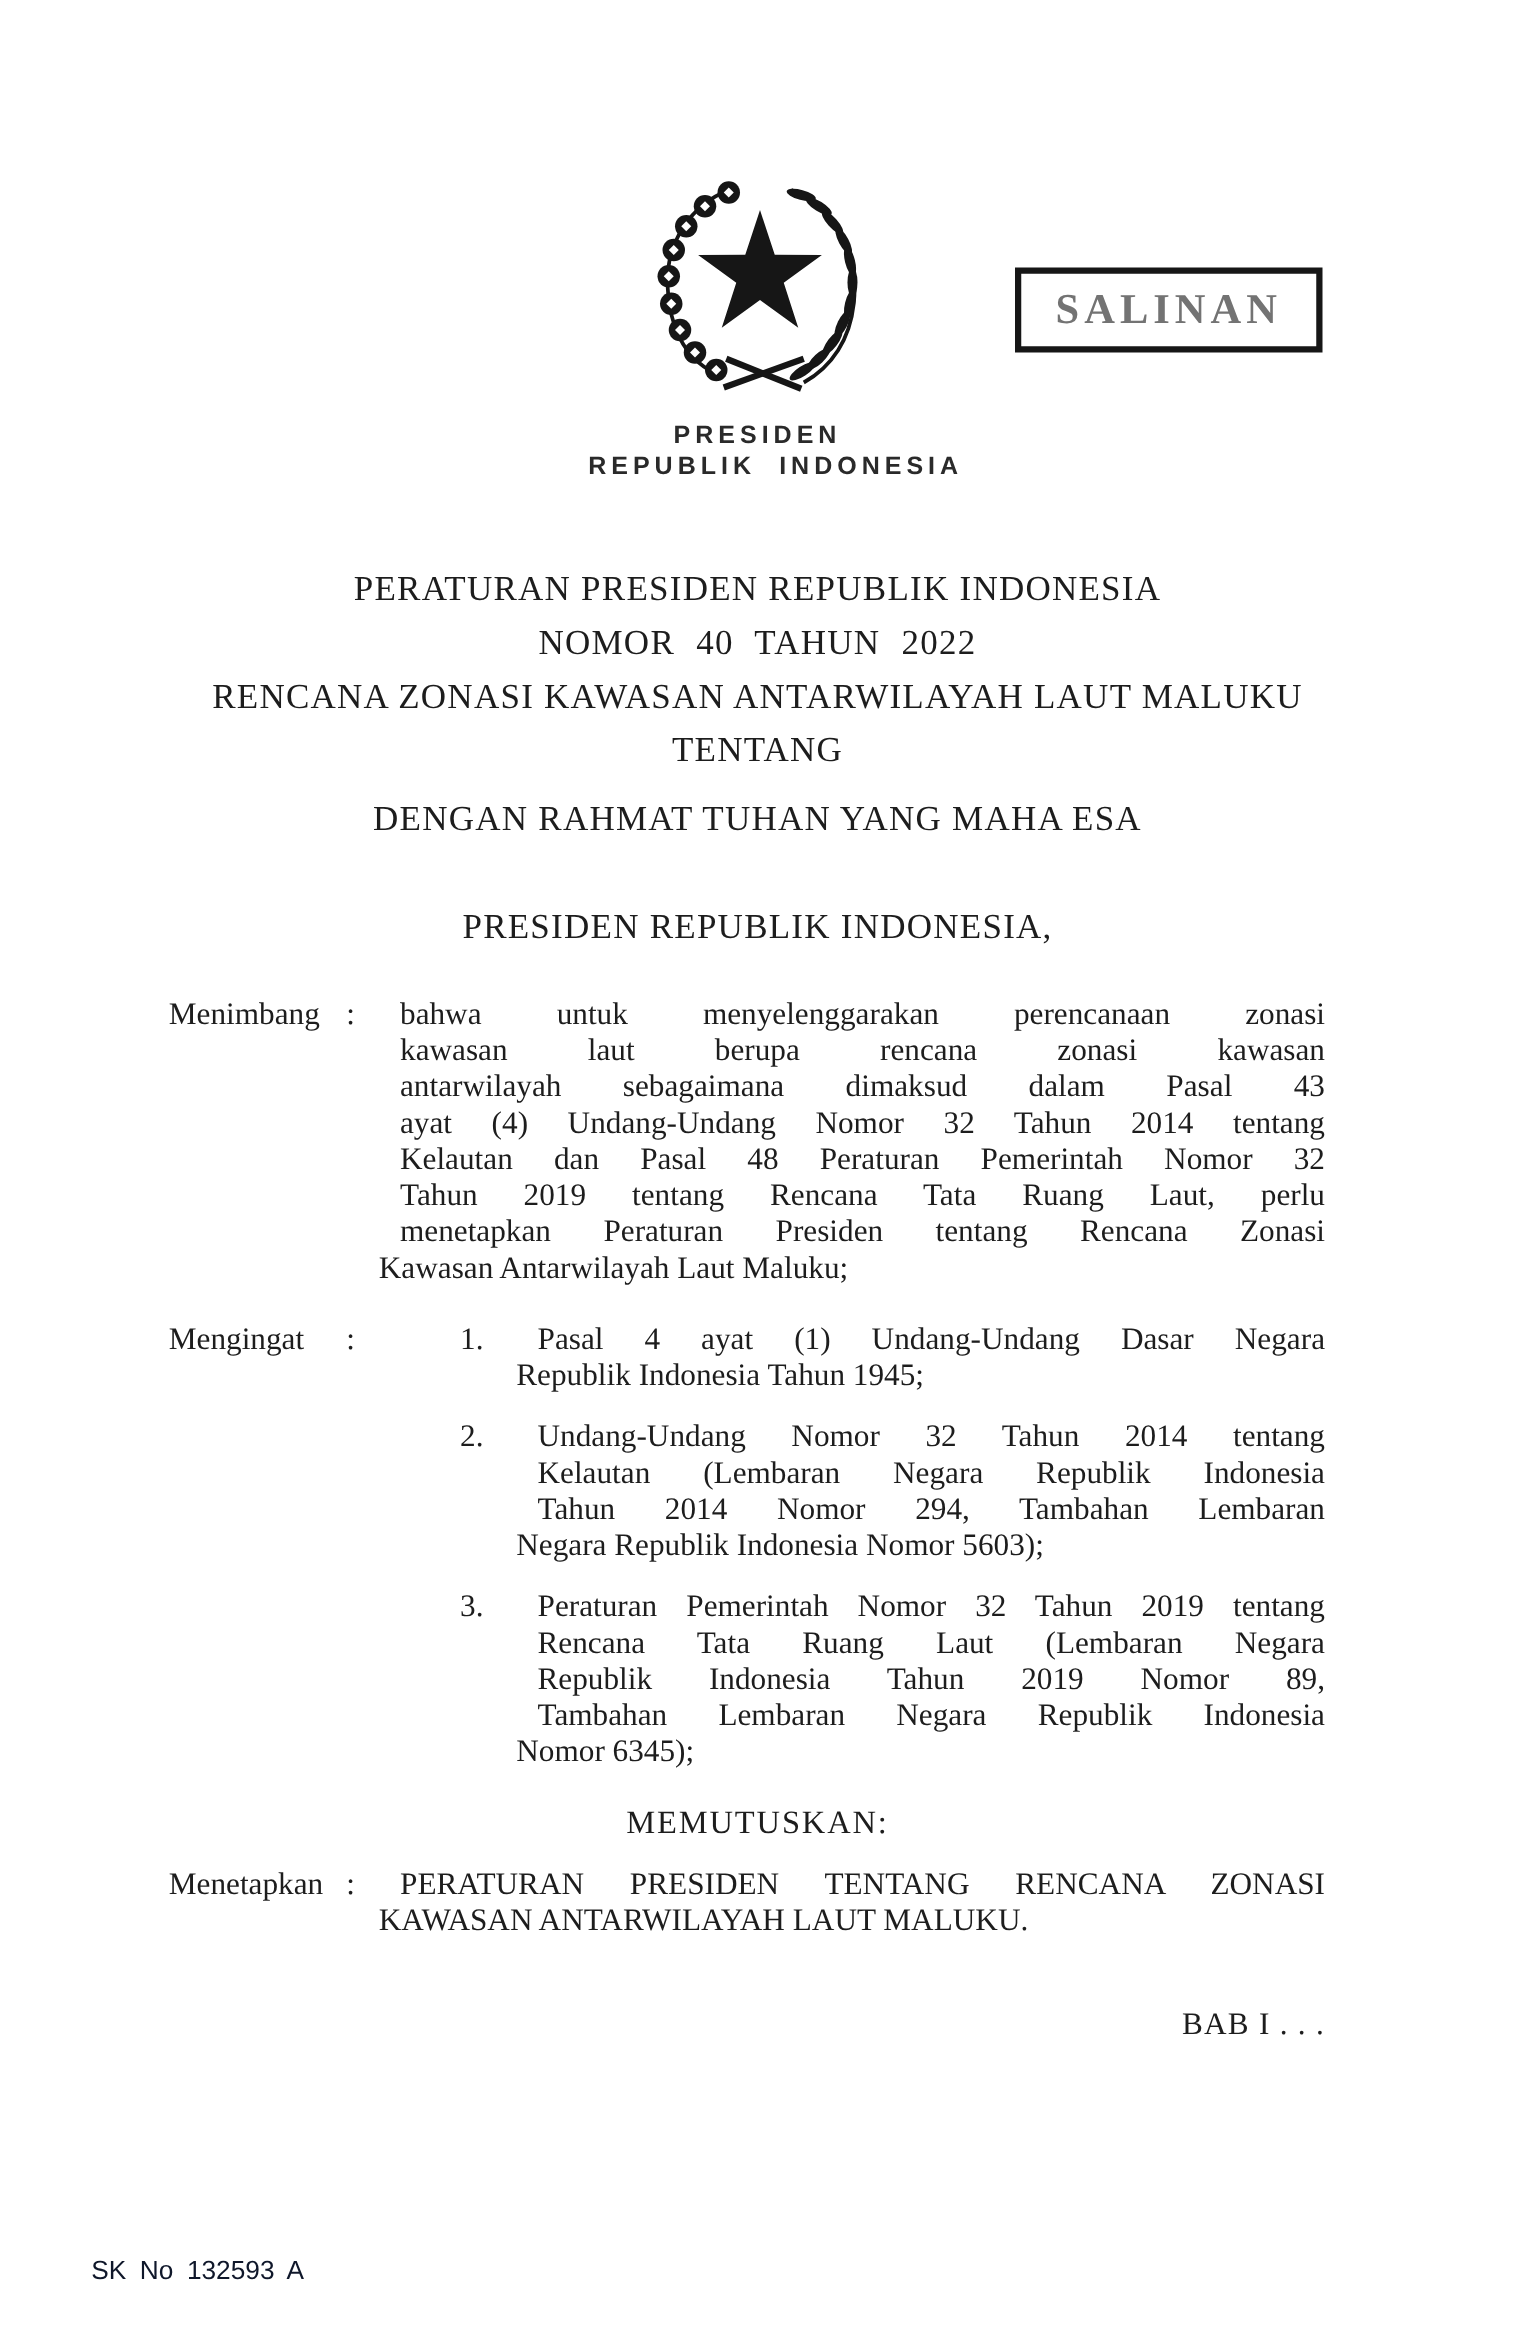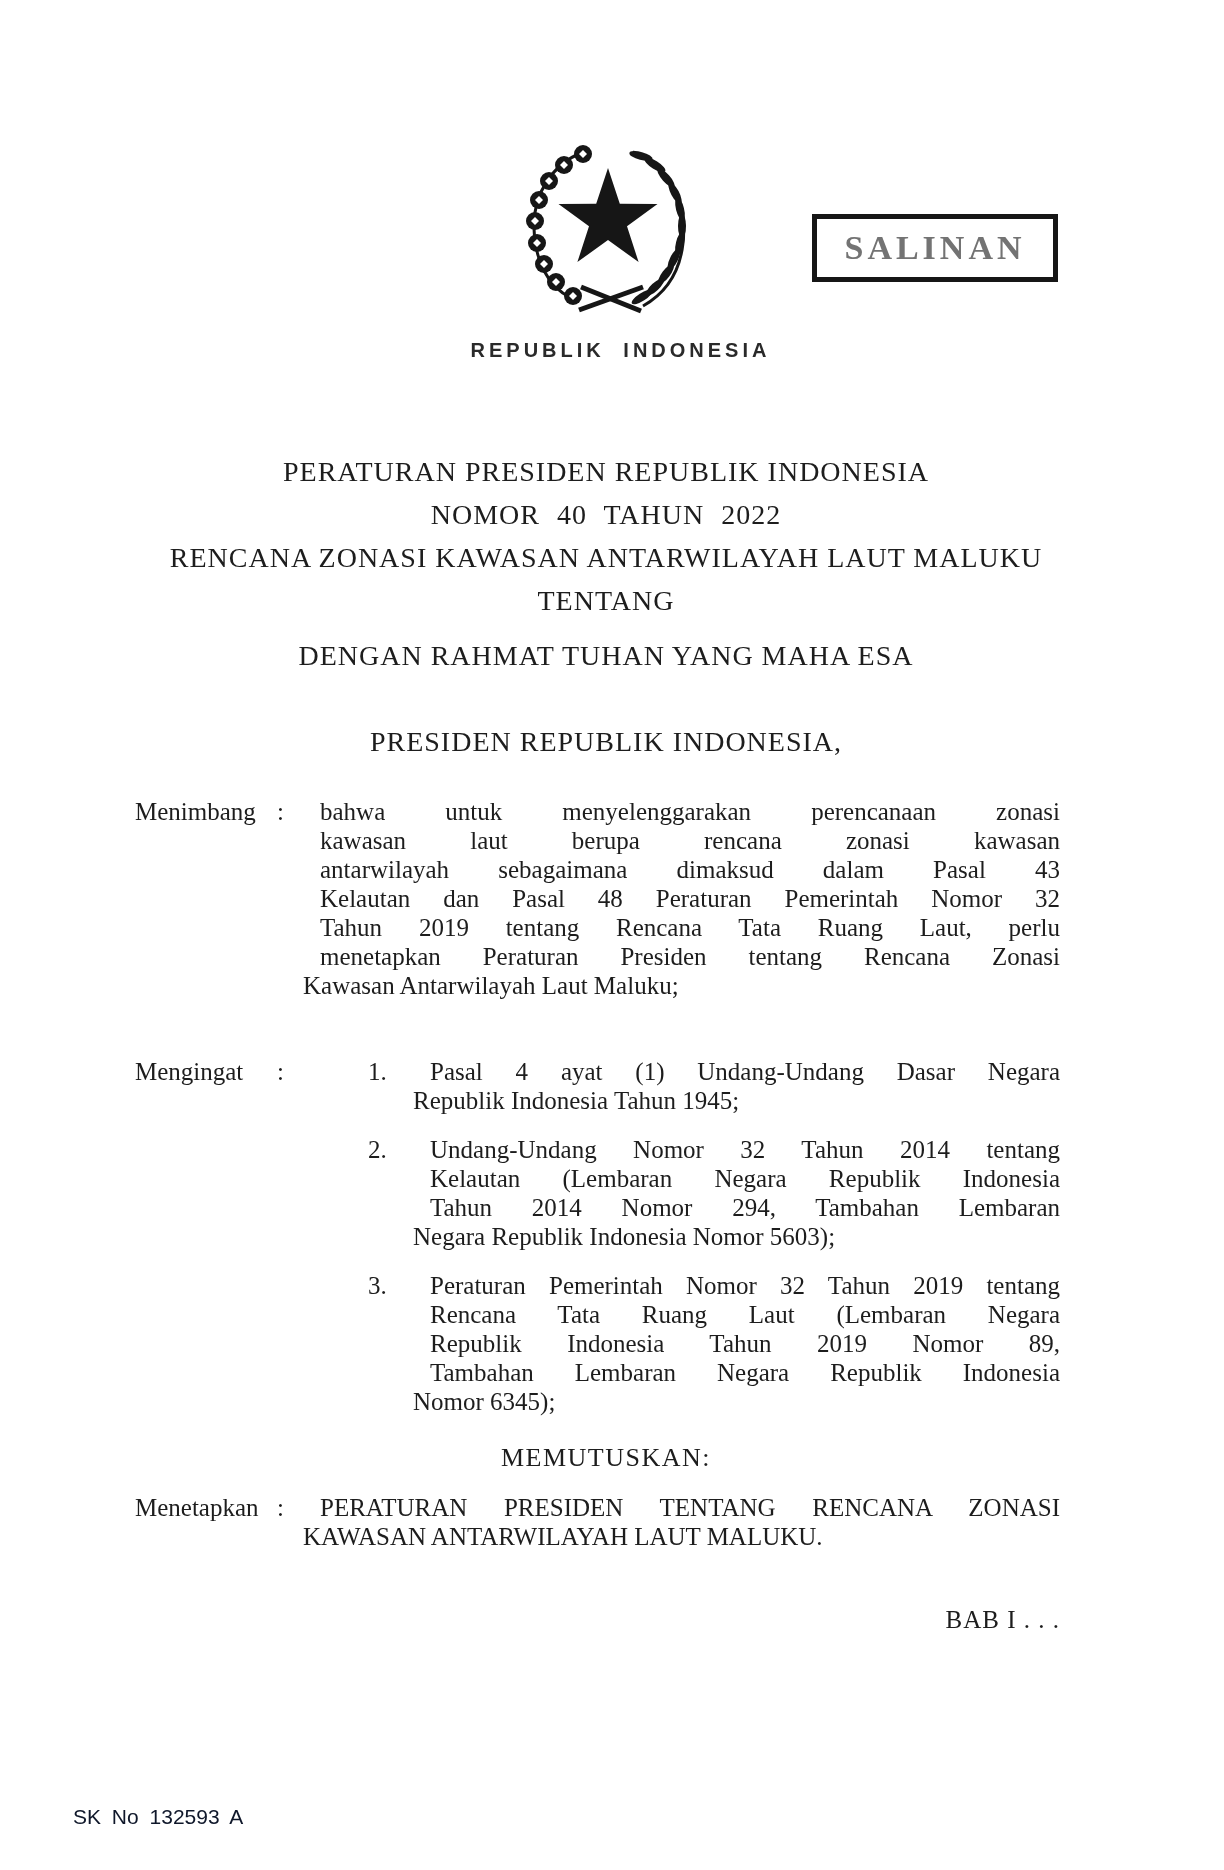--- a/index.html
+++ b/index.html
@@ -115,39 +115,41 @@
       <path d="M56,172 L120,149"></path>
       <path d="M58,149 L118,173"></path>
     </g>
   </svg>
 
   <div class="stamp">
     <span>SALINAN</span>
   </div>
 
   <div class="letterhead">
+    <div class="lh1">PRESIDEN</div>
     <div class="lh2">REPUBLIK INDONESIA</div>
   </div>
 
   <div class="title">
     <div>PERATURAN PRESIDEN REPUBLIK INDONESIA</div>
     <div class="ws">NOMOR 40 TAHUN 2022</div>
     <div>RENCANA ZONASI KAWASAN ANTARWILAYAH LAUT MALUKU</div>
     <div>TENTANG</div>
   </div>
 
   <div class="centerline inv">DENGAN RAHMAT TUHAN YANG MAHA ESA</div>
   <div class="centerline auth">PRESIDEN REPUBLIK INDONESIA,</div>
 
   <div class="label" style="top:797px">Menimbang</div>
   <div class="colon" style="top:797px">:</div>
   <div class="para" style="top:797px">
     <div class="jline">bahwa untuk menyelenggarakan perencanaan zonasi</div>
     <div class="jline">kawasan laut berupa rencana zonasi kawasan</div>
     <div class="jline">antarwilayah sebagaimana dimaksud dalam Pasal 43</div>
+    <div class="jline">ayat (4) Undang-Undang Nomor 32 Tahun 2014 tentang</div>
     <div class="jline">Kelautan dan Pasal 48 Peraturan Pemerintah Nomor 32</div>
     <div class="jline">Tahun 2019 tentang Rencana Tata Ruang Laut, perlu</div>
     <div class="jline">menetapkan Peraturan Presiden tentang Rencana Zonasi</div>
     <div class="lline">Kawasan Antarwilayah Laut Maluku;</div>
   </div>
 
   <div class="label" style="top:1057px">Mengingat</div>
   <div class="colon" style="top:1057px">:</div>
   <div class="list" style="top:1057px">
     <div class="item">

